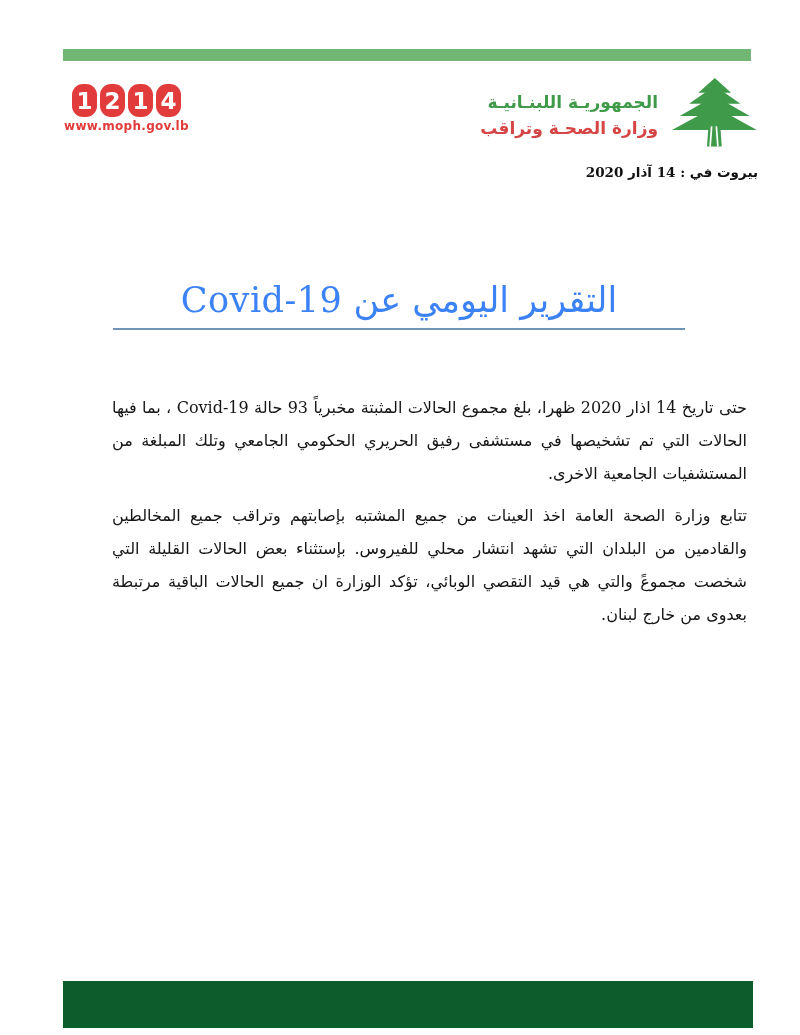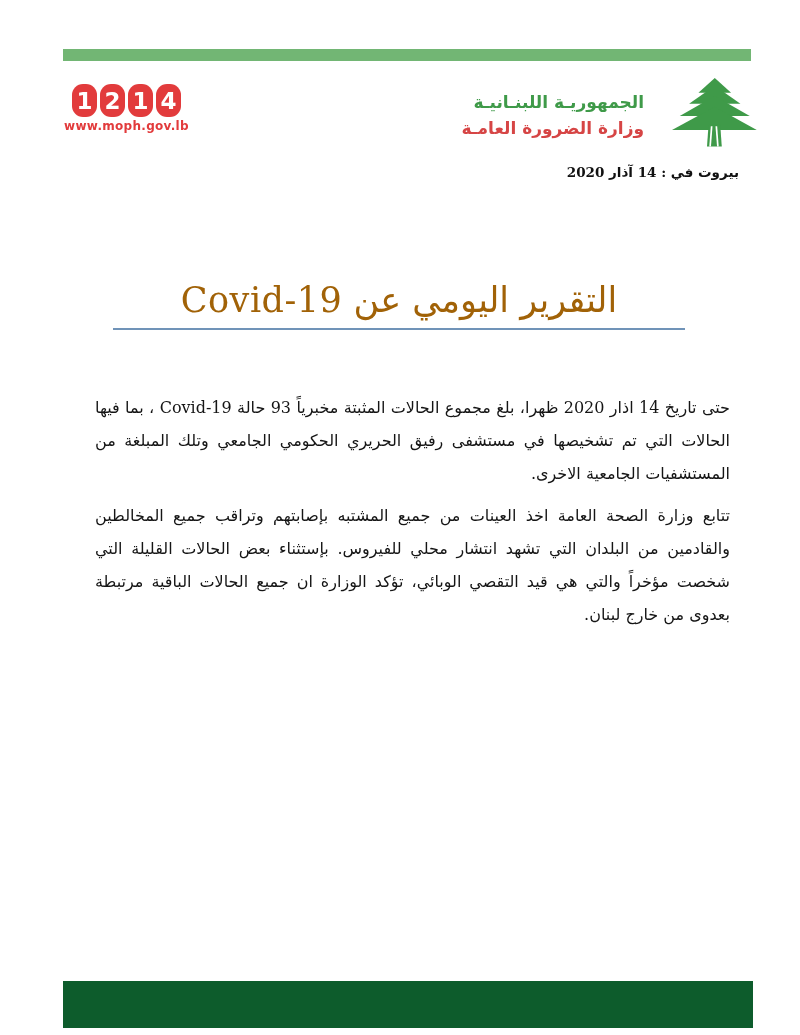--- a/index.html
+++ b/index.html
@@ -30,45 +30,45 @@
     background:#e23b3c; color:#ffffff;
     display:flex; align-items:center; justify-content:center;
     font-size:23px; font-weight:bold;
   }
   .hotline-web {
     margin-top:2px; color:#e23b3c; font-weight:bold;
     font-size:12px; letter-spacing:0.3px;
   }
 
   
-  .ministry { display:flex; align-items:center; gap:26px; }
+  .ministry { display:flex; align-items:center; gap:12px; }
   .ministry-text { text-align:right; direction:rtl; font-weight:bold; line-height:26px; font-size:17px; }
   .ministry-line1 { color:#3f9a49; }
   .ministry-line2 { color:#d64545; }
 
   
   .dateline {
-    position:absolute; top:164px; right:61px;
+    position:absolute; top:164px; right:42px;
     direction:rtl; font-weight:bold; font-size:13.5px; color:#111111;
     font-family:"DejaVu Serif","DejaVu Sans",serif;
   }
 
   
   .title-block { position:absolute; top:280px; left:113px; width:572px; text-align:center; }
   .report-title {
     margin:0; direction:rtl;
     font-family:"DejaVu Serif","DejaVu Sans",serif;
     font-weight:normal; font-size:35px; color:#243e5f;
     letter-spacing:0.5px;
   }
   .title-rule { margin-top:8px; border:0; border-top:2px solid #7093b8; height:0; }
 
   
   .body-text {
-    position:absolute; top:391px; left:95px; width:635px;
+    position:absolute; top:391px; left:112px; width:635px;
     direction:rtl; text-align:justify;
     font-family:"DejaVu Serif","DejaVu Sans",serif;
     font-size:16px; line-height:33px; color:#151515;
   }
   .body-text p { margin:0 0 9px 0; }
 </style>
 </head>
 <body>
 
 <div class="page">
@@ -83,21 +83,21 @@
         <span class="digit-tile">2</span>
         <span class="digit-tile">1</span>
         <span class="digit-tile">4</span>
       </div>
       <div class="hotline-web" style="color: rgb(226, 59, 60);">www.moph.gov.lb</div>
     </div>
 
     <div class="ministry">
       <div class="ministry-text">
         <div class="ministry-line1" style="color: rgb(63, 154, 73);">الجمهوريـة اللبنـانيـة</div>
-        <div class="ministry-line2" style="color: rgb(214, 69, 69);">وزارة الضرورة العامـة</div>
+        <div class="ministry-line2" style="color: rgb(214, 69, 69);">وزارة الصحـة وتراقب</div>
       </div>
       <span>
         <svg width="88" height="70" viewBox="0 0 112 90" aria-hidden="true">
           <g fill="#3f9a49">
             <polygon points="57,0 36,19 78,19"></polygon>
             <polygon points="57,10 24,33 90,33"></polygon>
             <polygon points="57,23 12,49 102,49"></polygon>
             <polygon points="57,37 2,67 111,67"></polygon>
             <path d="M49 60 L64 60 L66 88 L47 88 Z"></path>
           </g>
@@ -105,24 +105,24 @@
           <path d="M59 62 Q60 75 61 88" stroke="#ffffff" stroke-width="2.2" fill="none"></path>
         </svg>
       </span>
     </div>
 
   </div>
 
   <div class="dateline" dir="rtl">بيروت في : 14 آذار 2020</div>
 
   <div class="title-block">
-    <h1 class="report-title" dir="rtl" style="color: #a16207;">التقرير اليومي عن Covid-19</h1>
+    <h1 class="report-title" dir="rtl" style="color: #3b82f6;">التقرير اليومي عن Covid-19</h1>
     <hr class="title-rule" style="border-top-color: rgb(112, 147, 184);">
   </div>
 
   <div class="body-text">
     <p dir="rtl">حتى تاريخ 14 اذار 2020 ظهرا، بلغ مجموع الحالات المثبتة مخبرياً 93 حالة Covid-19 ، بما فيها الحالات التي تم تشخيصها في مستشفى رفيق الحريري الحكومي الجامعي وتلك المبلغة من المستشفيات الجامعية الاخرى.</p>
-    <p dir="rtl">تتابع وزارة الصحة العامة اخذ العينات من جميع المشتبه بإصابتهم وتراقب جميع المخالطين والقادمين من البلدان التي تشهد انتشار محلي للفيروس. بإستثناء بعض الحالات القليلة التي شخصت مؤخراً والتي هي قيد التقصي الوبائي، تؤكد الوزارة ان جميع الحالات الباقية مرتبطة بعدوى من خارج لبنان.</p>
+    <p dir="rtl">تتابع وزارة الصحة العامة اخذ العينات من جميع المشتبه بإصابتهم وتراقب جميع المخالطين والقادمين من البلدان التي تشهد انتشار محلي للفيروس. بإستثناء بعض الحالات القليلة التي شخصت مجموعً والتي هي قيد التقصي الوبائي، تؤكد الوزارة ان جميع الحالات الباقية مرتبطة بعدوى من خارج لبنان.</p>
   </div>
 
   <div class="bottom-bar" style="background-color: rgb(13, 92, 44);"></div>
 
 </div>
 
 </body></html>

